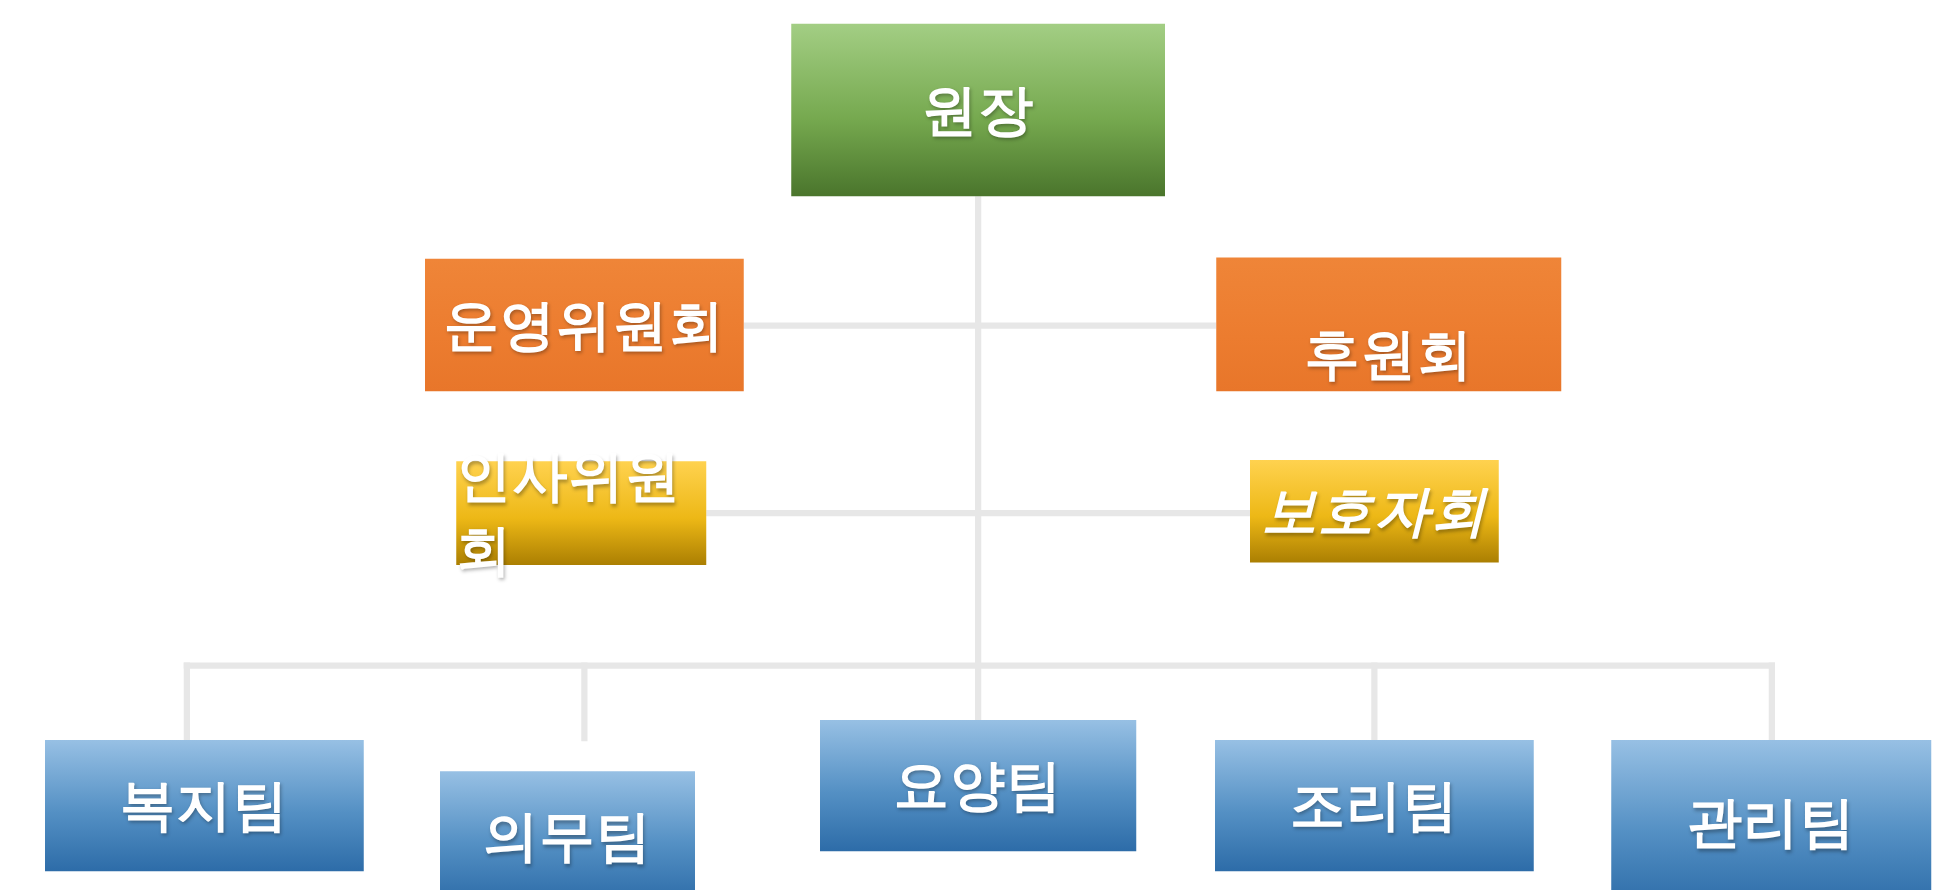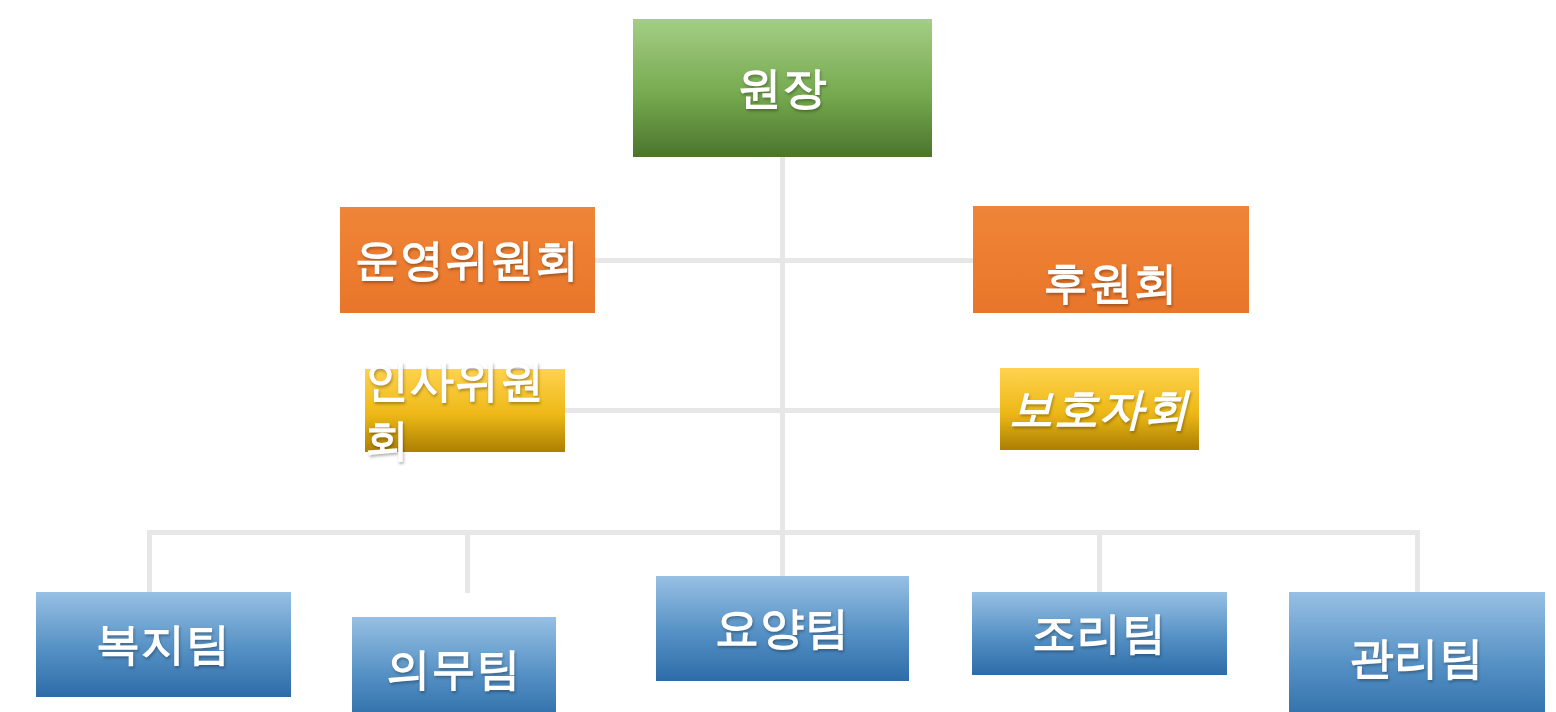--- a/index.html
+++ b/index.html
@@ -39,21 +39,21 @@
   .blue   { background: linear-gradient(180deg, #97C0E4 0%, #5490C4 55%, #2D6CA8 100%); }
 
   #n-director  { left: 633px;  top: 19px;  width: 299px; height: 138px; }
   #n-steering  { left: 340px;  top: 207px; width: 255px; height: 106px; }
   #n-support   { left: 973px;  top: 206px; width: 276px; height: 107px; align-items: flex-end; }
   #n-personnel { left: 365px;  top: 369px; width: 200px; height: 83px; }
   #n-guardian  { left: 1000px; top: 368px; width: 199px; height: 82px; font-style: italic; }
   #n-team-0 { left: 22px;   top: 592px; width: 255px; height: 105px; margin-left: 14px; }
   #n-team-1 { left: 352px;  top: 592px; width: 204px; height: 105px; margin-top: 25px; }
   #n-team-2 { left: 656px;  top: 576px; width: 253px; height: 105px; }
-  #n-team-3 { left: 972px;  top: 592px; width: 255px; height: 83px; }
+  #n-team-3 { left: 972px;  top: 592px; width: 255px; height: 105px; }
   #n-team-4 { left: 1289px; top: 592px; width: 256px; height: 133px; }
 </style>
 </head>
 <body>
 
 <div class="canvas">
 
   <div class="line" id="l-v-main"></div>
   <div class="line" id="l-h-lvl2"></div>
   <div class="line" id="l-h-lvl3"></div>

